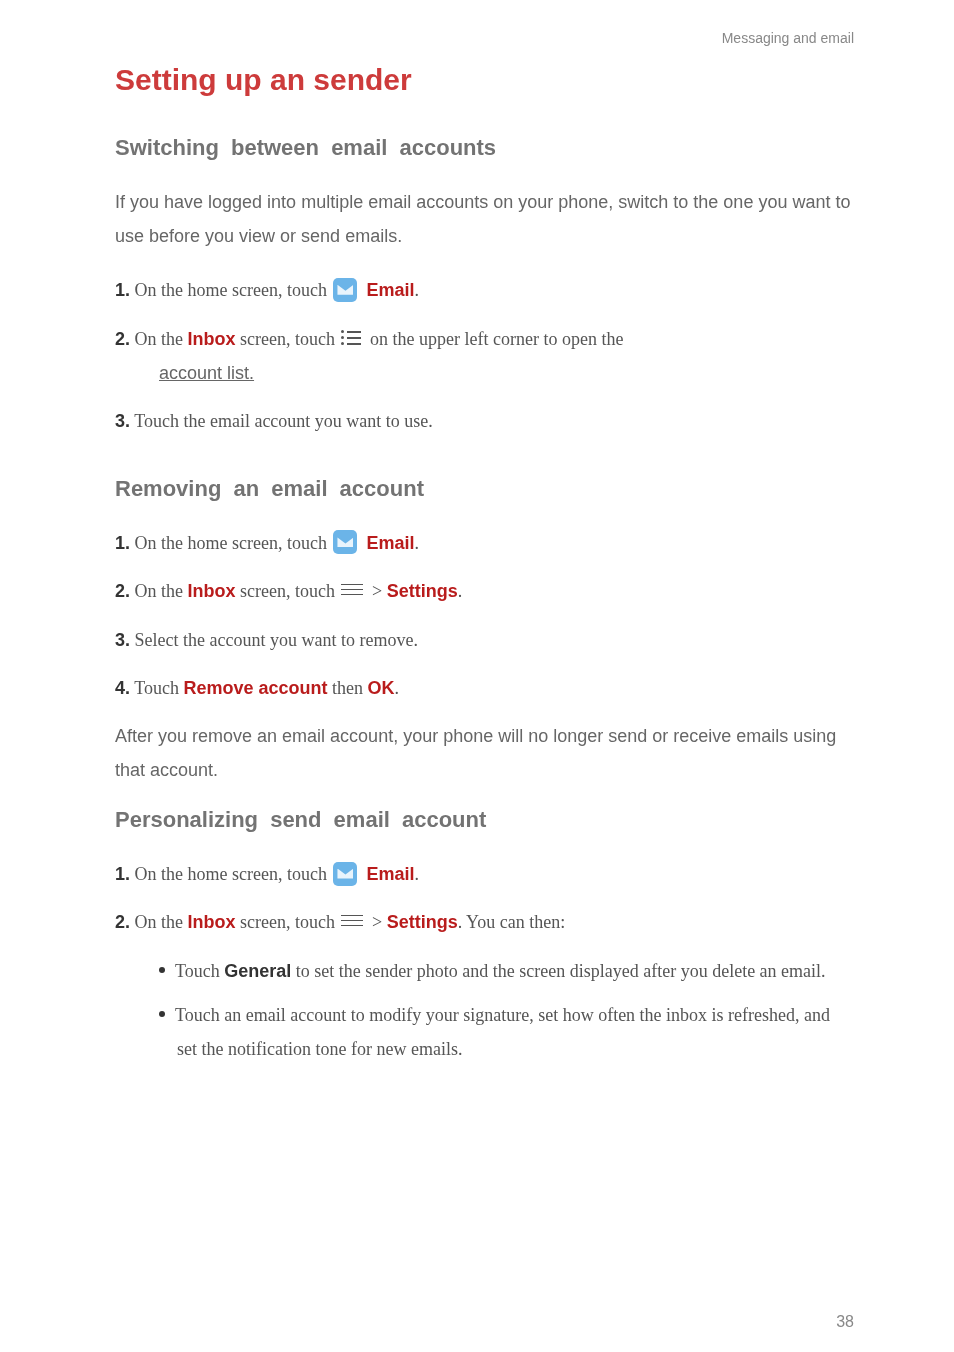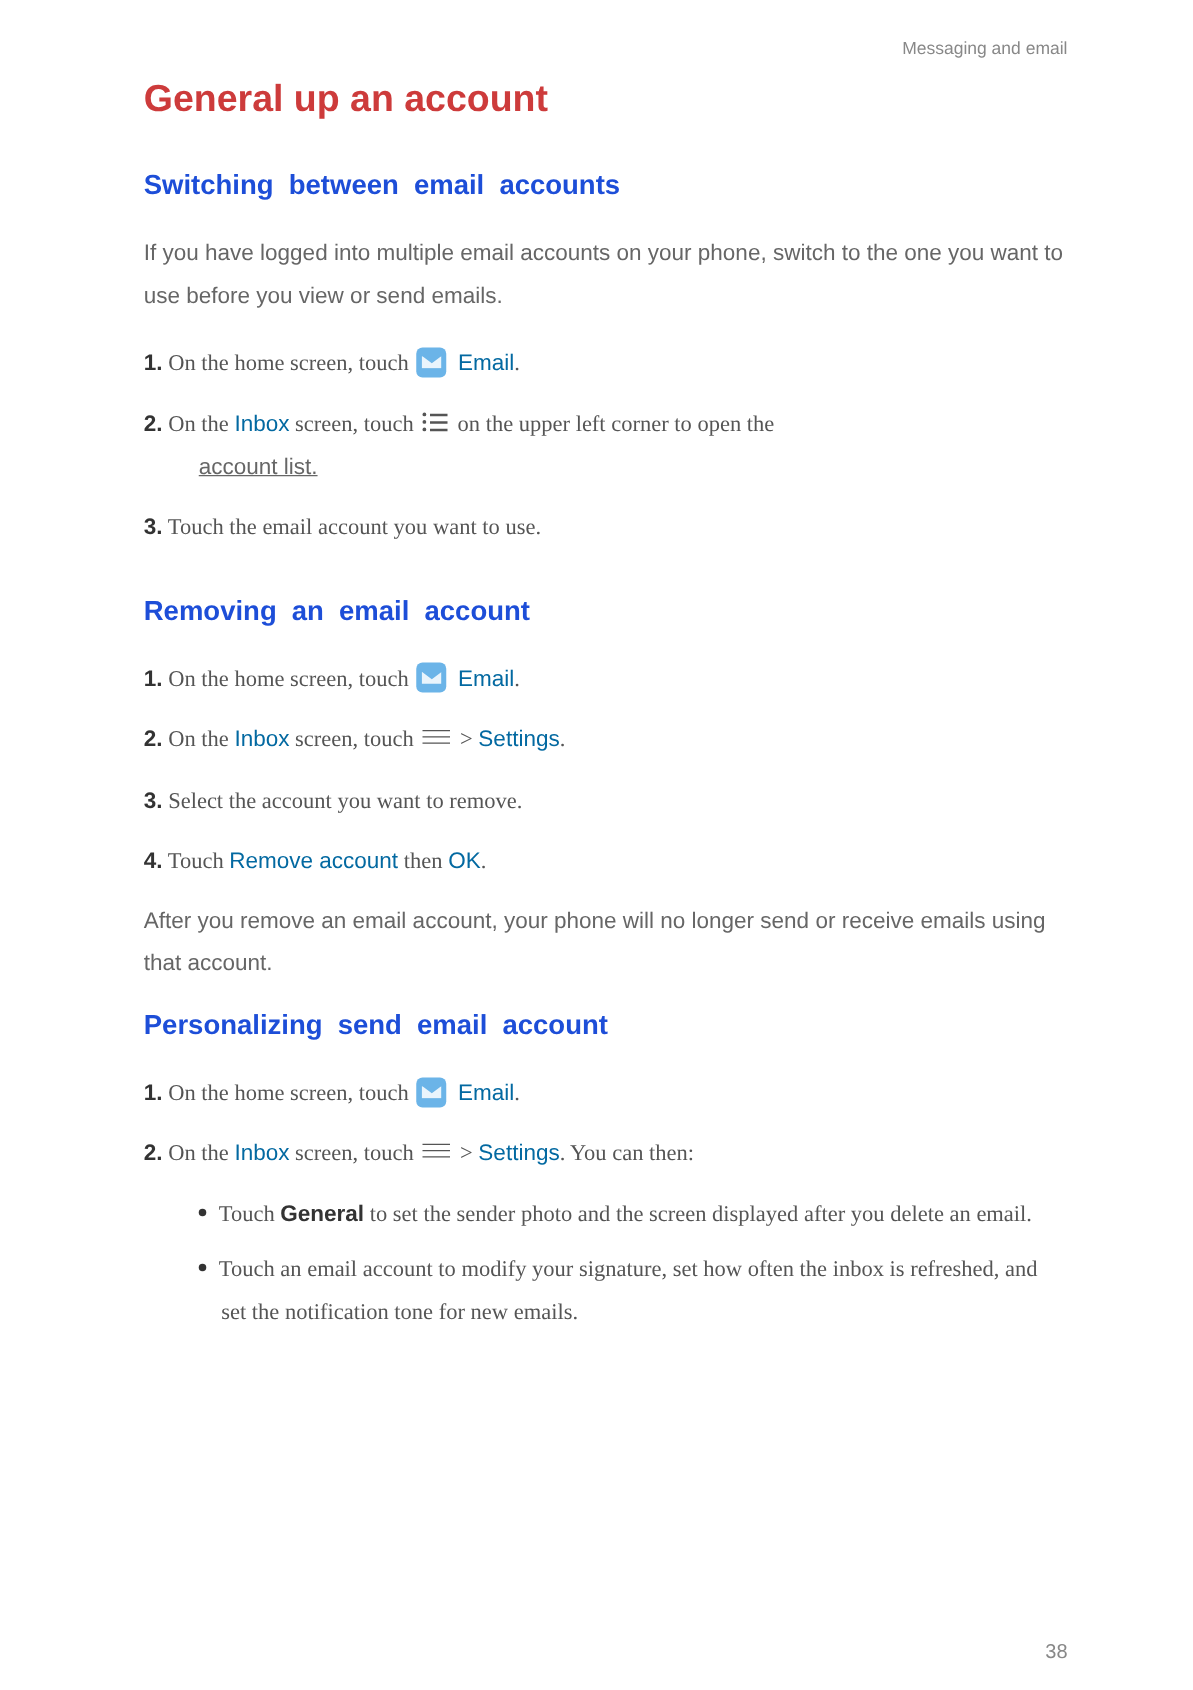--- a/index.html
+++ b/index.html
@@ -18,21 +18,21 @@
       color: #888;
       margin-bottom: 17px;
     }
     h1 {
       color: #cd3b3b;
       font-size: 30px;
       font-weight: bold;
       margin-bottom: 38px;
     }
     h2 {
-      color: #1d4ed8;
+      color: #737373;
       font-size: 22px;
       font-weight: bold;
       margin-bottom: 24px;
       margin-top: 8px;
       word-spacing: 6px;
     }
     .intro {
       font-size: 18px;
       line-height: 1.9;
       color: #666;
@@ -49,21 +49,21 @@
     }
     .step-sub {
       padding-left: 22px;
       text-indent: 0;
       font-size: 18px;
       line-height: 1.9;
       color: #666;
       text-decoration: underline;
     }
     .step .num { font-weight: bold; color: #333; }
-    .step .bold { font-weight: normal; color: #0369a1; }
+    .step .bold { font-weight: bold; color: #b91c1c; }
     .bullet-item {
       font-size: 18px;
       line-height: 1.9;
       color: #555;
       padding-left: 62px;
       text-indent: -18px;
       margin-bottom: 10px;
     }
     .bullet-item .dot {
       display: inline-block;
@@ -152,21 +152,21 @@
       font-size: 16px;
       color: #888;
     }
     .inline { text-indent: 0; display: inline; font-family: Liberation Serif, serif; }
   </style>
 </head>
 <body>
 
 <div class="header-text">Messaging and email</div>
 
-<h1>General up an account</h1>
+<h1>Setting up an sender</h1>
 
 <h2>Switching between email accounts</h2>
 
 <p class="intro">If you have logged into multiple email accounts on your phone, switch to the one you want to use before you view or send emails.</p>
 
 <ol>
   <li class="step">
     <span class="num">1.</span><span class="inline"> On the home screen, touch </span><span class="email-icon"></span> <span class="bold">Email</span><span class="inline">.</span>
   </li>
   <li class="step">

